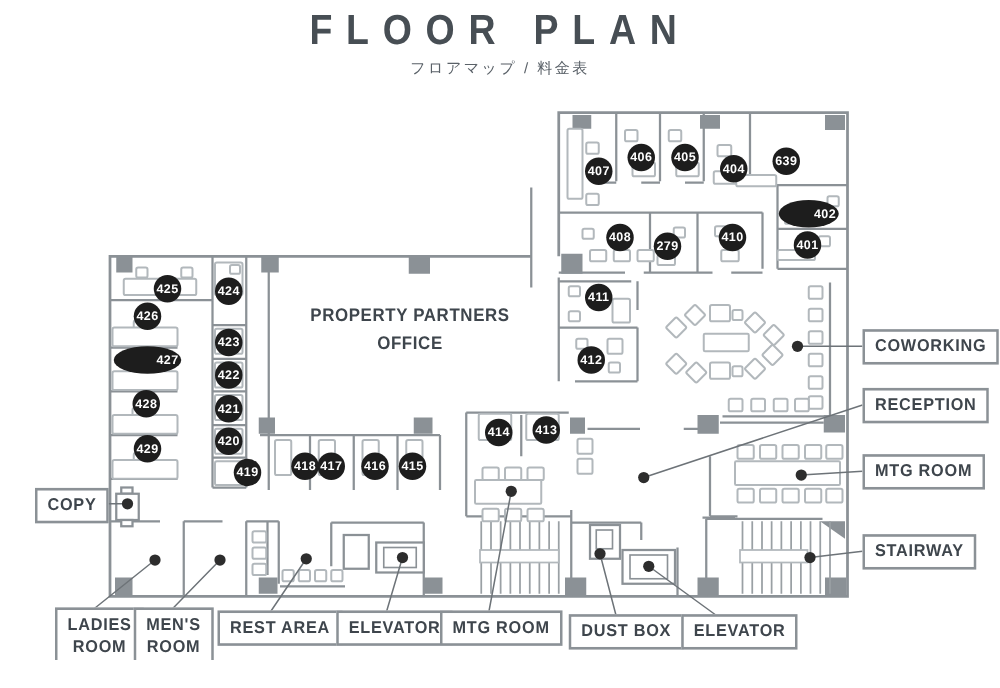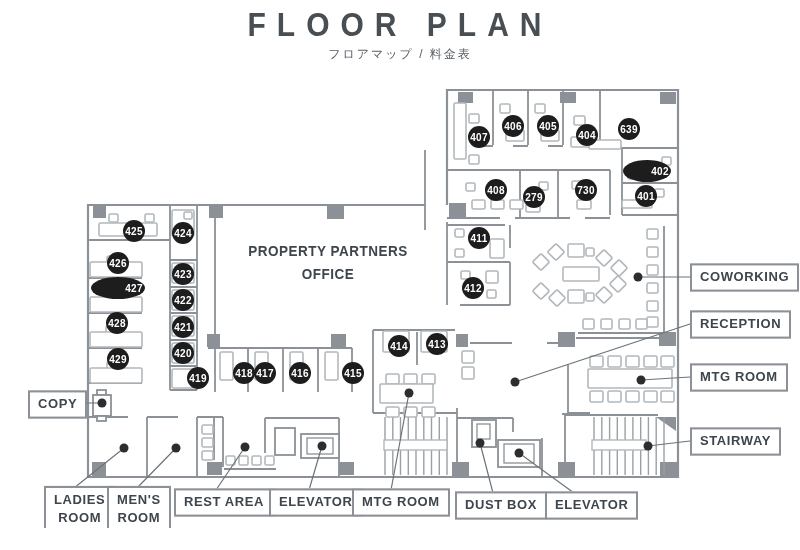--- a/index.html
+++ b/index.html
@@ -270,37 +270,37 @@
   <div>
       <div class="badge" style="left: 646px; top: 196px;">401</div>
       <div class="badge" style="left: 647px; top: 171px; padding-left: 26px;">402</div>
       <div class="badge" style="left: 629px; top: 129px;">639</div>
       <div class="badge" style="left: 587px; top: 135px;">404</div>
       <div class="badge" style="left: 548px; top: 126px;">405</div>
       <div class="badge" style="left: 513px; top: 126px;">406</div>
       <div class="badge" style="left: 479px; top: 137px;">407</div>
       <div class="badge" style="left: 496px; top: 190px;">408</div>
       <div class="badge" style="left: 534px; top: 197px;">279</div>
-      <div class="badge" style="left: 586px; top: 190px;">730</div>
+      <div class="badge" style="left: 586px; top: 190px;">410</div>
       <div class="badge" style="left: 479px; top: 238px;">411</div>
       <div class="badge" style="left: 473px; top: 288px;">412</div>
       <div class="badge" style="left: 437px; top: 344px;">413</div>
       <div class="badge" style="left: 399px; top: 346px;">414</div>
-      <div class="badge" style="left: 353px; top: 373px;">415</div>
+      <div class="badge" style="left: 330px; top: 373px;">415</div>
       <div class="badge" style="left: 300px; top: 373px;">416</div>
       <div class="badge" style="left: 265px; top: 373px;">417</div>
       <div class="badge" style="left: 244px; top: 373px;">418</div>
       <div class="badge" style="left: 198px; top: 378px; border-radius: 11px;">419</div>
       <div class="badge" style="left: 183px; top: 353px;">420</div>
       <div class="badge" style="left: 183px; top: 327px;">421</div>
       <div class="badge" style="left: 183px; top: 300px;">422</div>
       <div class="badge" style="left: 183px; top: 274px;">423</div>
       <div class="badge" style="left: 183px; top: 233px;">424</div>
       <div class="badge" style="left: 134px; top: 231px;">425</div>
-      <div class="badge" style="left: 118px; top: 263px;">426</div>
+      <div class="badge" style="left: 118px; top: 253px;">426</div>
       <div class="badge" style="left: 118px; top: 288px; padding-left: 32px;">427</div>
       <div class="badge" style="left: 117px; top: 323px;">428</div>
       <div class="badge" style="left: 118px; top: 359px;">429</div>
     </div>
 
   <div class="callout" style="left:690px; top:264px;">COWORKING</div>
   <div class="callout" style="left:690px; top:311px;">RECEPTION</div>
   <div class="callout" style="left:690px; top:364px;">MTG ROOM</div>
   <div class="callout" style="left:690px; top:428px;">STAIRWAY</div>
   <div class="callout" style="left:28px; top:391px;">COPY</div>

